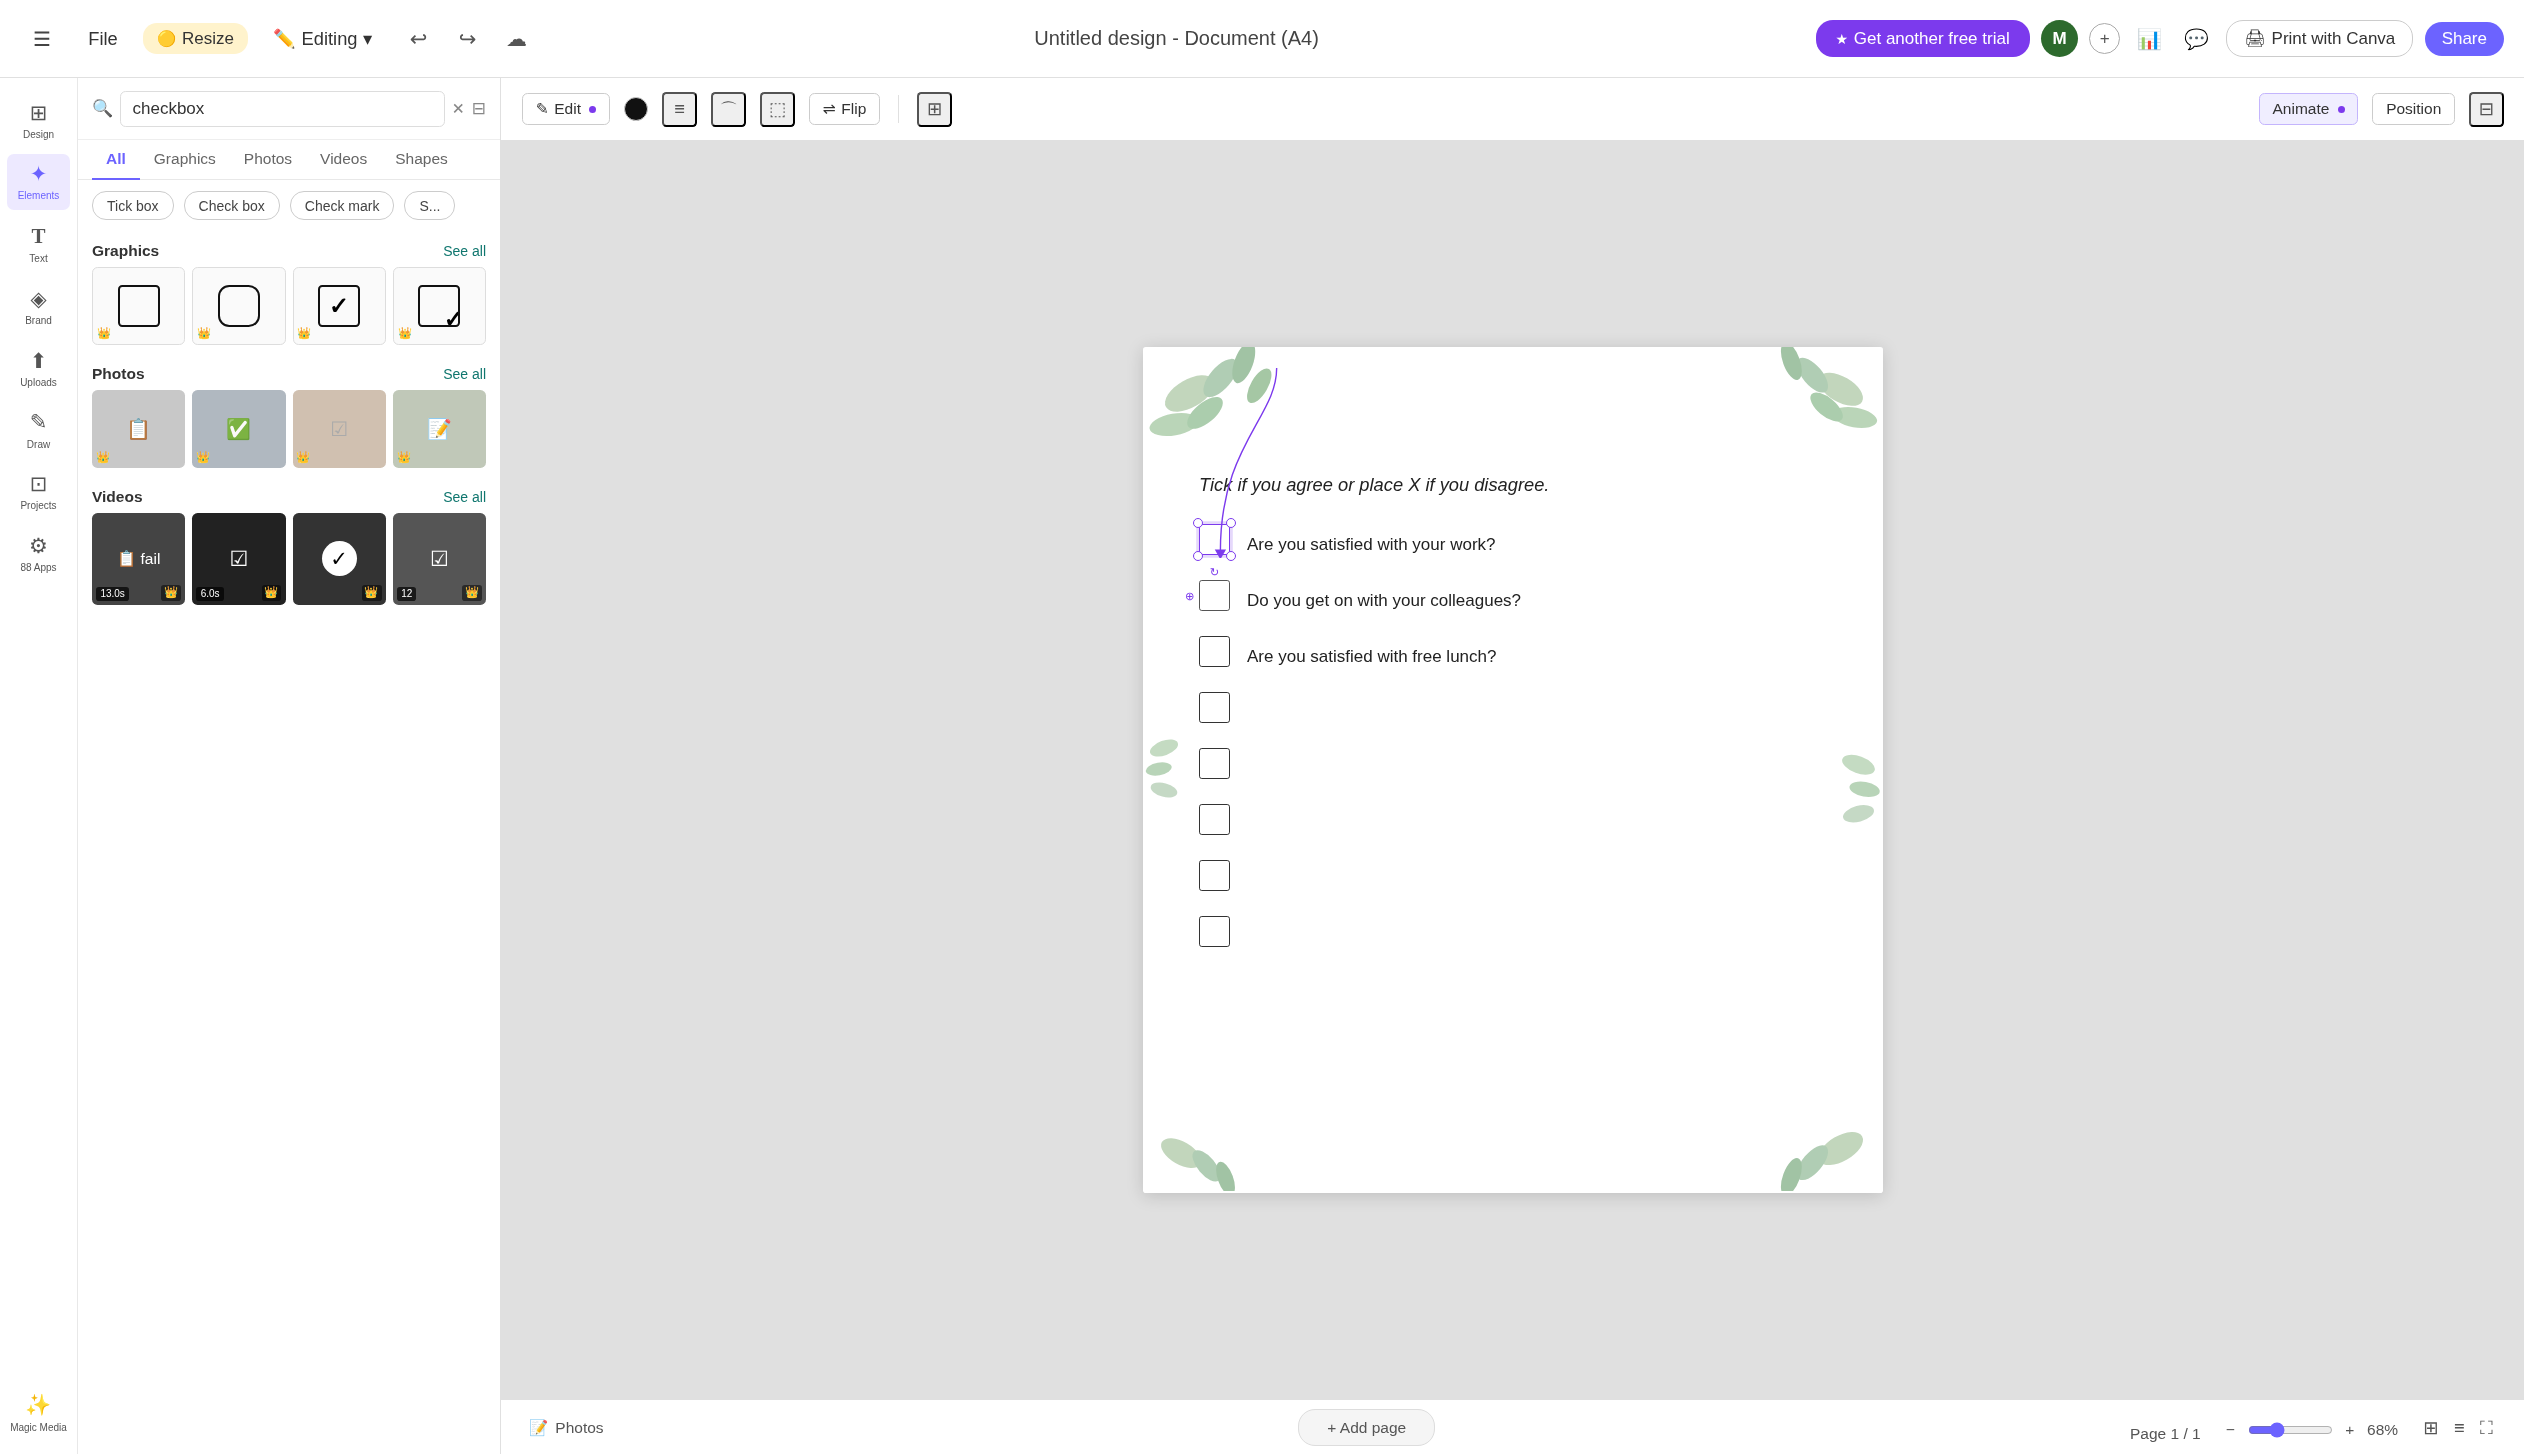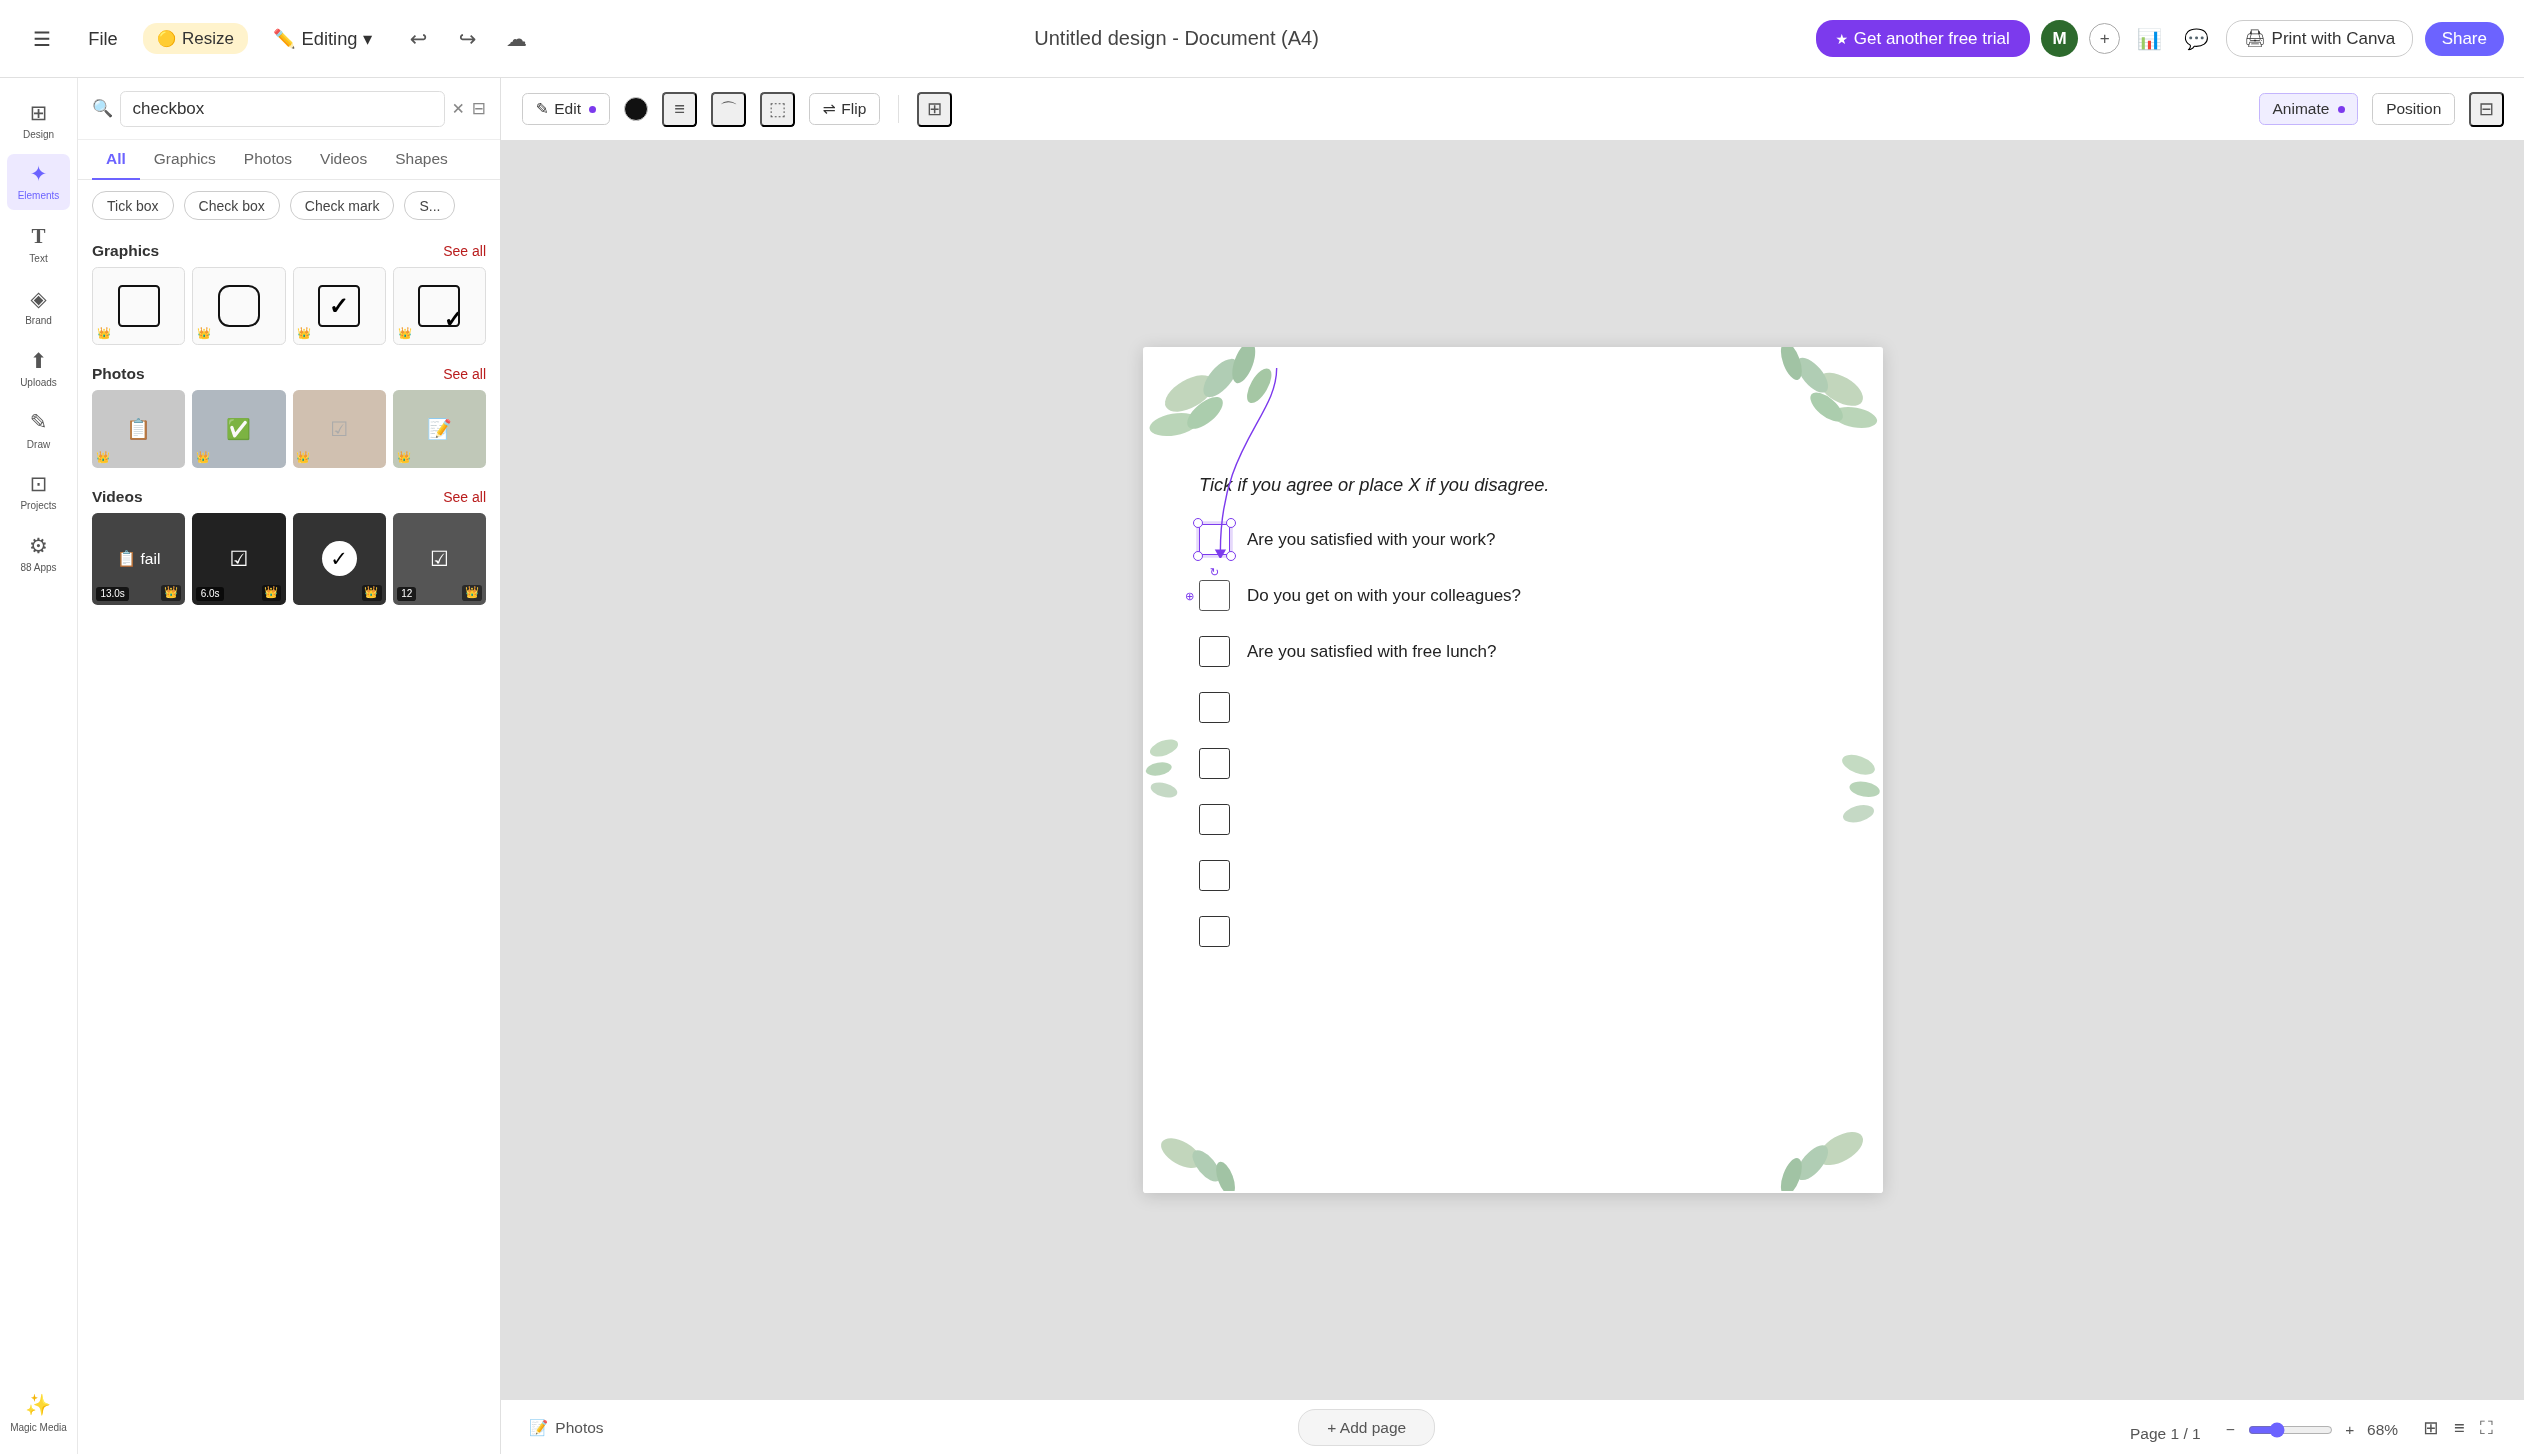--- a/index.html
+++ b/index.html
@@ -144,21 +144,21 @@
       border: 0.7px solid #ccc; border-radius: 14px; padding: 5.6px 14px;
       font-size: 14px; color: #444; cursor: pointer; background: #fff;
     }
 
     .panel-section { padding: 0 14px; }
     .section-header {
       display: flex; justify-content: space-between; align-items: center;
       padding: 10px 0 7px 0;
     }
     .section-title { font-size: 15.5px; font-weight: 600; color: #333; }
-    .see-all-btn { font-size: 14px; color: #b91c1c; cursor: pointer; background: none; border: none; text-align: center; }
+    .see-all-btn { font-size: 14px; color: #0f766e; cursor: pointer; background: none; border: none; text-align: center; }
 
     
     .graphics-grid {
       display: grid; grid-template-columns: repeat(4, 1fr); gap: 7px;
       padding-bottom: 10px;
     }
     .graphic-item {
       border: 0.7px solid #ddd; border-radius: 5.6px; background: #fafafa;
       display: flex; align-items: center; justify-content: center;
       height: 78px; cursor: pointer; position: relative; overflow: hidden;
@@ -265,21 +265,21 @@
     
     .doc-content {
       position: relative;
       z-index: 10;
       padding-top: 85px;
     }
     .doc-title {
       font-size: 18.3px; color: #222; margin-bottom: 28px; font-style: italic;
     }
     .question-row {
-      display: flex; align-items: center; gap: 17px; margin-bottom: 25px;
+      display: flex; align-items: flex-end; gap: 17px; margin-bottom: 25px;
     }
     .checkbox {
       width: 31px; height: 31px; border: 1.8px solid #333; border-radius: 2.8px;
       flex-shrink: 0; background: transparent;
     }
     .checkbox.selected {
       border: 1.8px solid #7c3aed; box-shadow: 0 0 0 2.8px rgba(124,58,237,0.15);
     }
     .question-text {
       font-size: 17px; color: #222;

